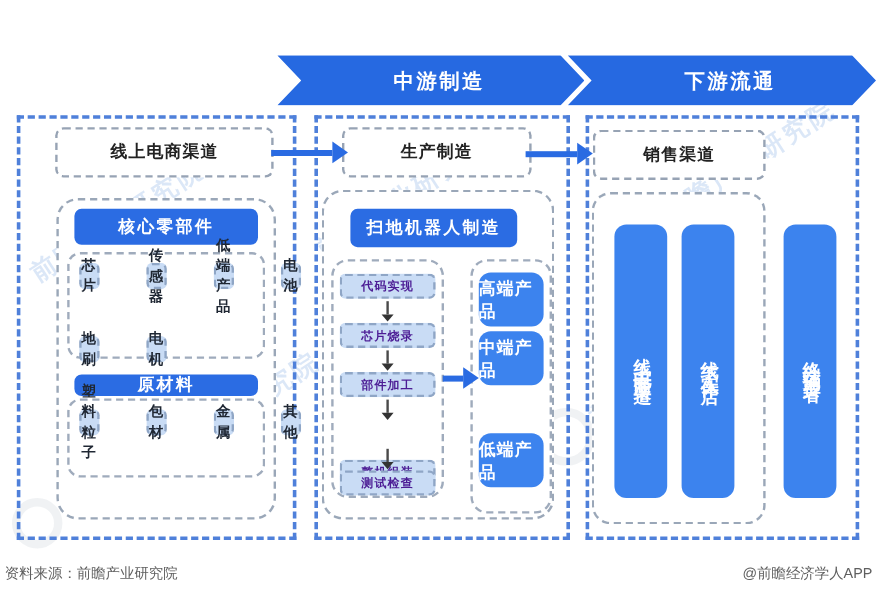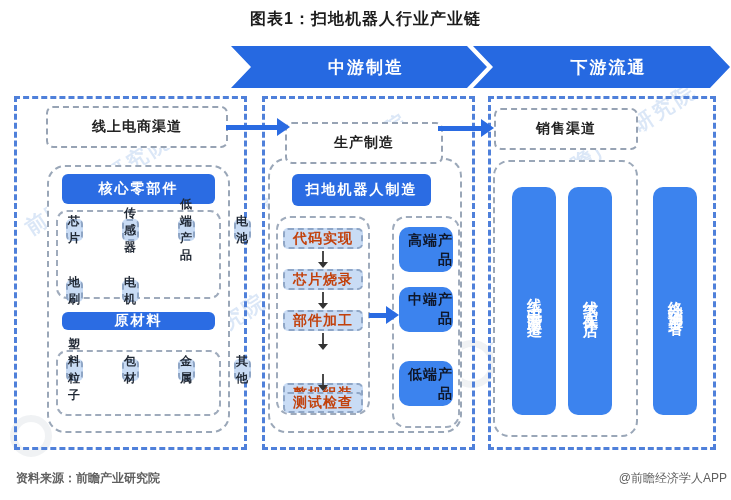--- a/index.html
+++ b/index.html
@@ -75,28 +75,28 @@
   }
   .grid-2 {
     display: grid; grid-template-columns: 1fr 1fr 1fr 1fr; column-gap: 9px; row-gap: 7px;
     padding: 7px 8px; z-index: 4; gap: 39px;
   }
 
   
   .step-box {
     background: #c9dcf5; border: 2px dashed #8fa6c6; border-radius: 5px;
     display: flex; align-items: center; justify-content: center;
-    font-size: 14px; font-weight: bold; color: #c2410c; z-index: 4;
+    font-size: 10px; font-weight: bold; color: #4c1d95; z-index: 4;
     width: 80px; height: 21px; left: 283px; letter-spacing: 1px;
   }
 
   
   .prod-box {
-    background: #3c83ee; border-radius: 10px; color: #0f172a;
-    display: flex; align-items: center; justify-content: center; text-align: right;
+    background: #3c83ee; border-radius: 10px; color: #ffffff;
+    display: flex; align-items: center; justify-content: center; text-align: left;
     font-size: 14px; font-weight: bold; line-height: 1.35; z-index: 4;
     width: 54px; height: 45px; left: 399px; letter-spacing: 1px;
   }
 
   
   .vbar {
     top: 187px; width: 44px; height: 228px; background: #3c83ee;
     border-radius: 10px; color: #fff; z-index: 4;
     display: flex; align-items: center; justify-content: center;
     writing-mode: vertical-rl; font-size: 15px; font-weight: bold;
@@ -128,37 +128,36 @@
 <div class="stage">
 
   <div class="abs wm" style="left:14px; top:170px;">前瞻产业研究院</div>
   <div class="abs wm" style="left:252px; top:150px;">前瞻产业研究院</div>
   <div class="abs wm" style="left:480px; top:290px;">前瞻产业研究院</div>
   <div class="abs wm" style="left:110px; top:330px;">前瞻产业研究院</div>
   <div class="abs wm" style="left:540px; top:120px;">前瞻产业研究院</div>
   <div class="abs wm-circle" style="left:10px; top:415px; width:42px; height:42px;"></div>
   <div class="abs wm-circle" style="left:448px; top:340px; width:48px; height:48px;"></div>
 
-  <div class="abs title">图表1：扫地机器人行业产业链</div>
 
   <div class="abs banner" style="left:231px; width:256px;">
       <span>中游制造</span>
     </div>
   <div class="abs banner" style="left:473px; width:257px;">
       <span>下游流通</span>
     </div>
 
   <div class="abs col-box" style="left:14px;  width:233px;"></div>
   <div class="abs col-box" style="left:262px; width:213px;"></div>
   <div class="abs col-box" style="left:488px; width:228px;"></div>
 
   <div class="abs top-box" style="left:46px;  top:106px; width:182px; height:42px;">
       <span>线上电商渠道</span>
     </div>
-  <div class="abs top-box" style="left:285px; top:122px; width:158px; height:42px;font-family:Liberation Mono, monospace;">
+  <div class="abs top-box" style="left:285px; top:106px; width:158px; height:42px;font-family:Liberation Mono, monospace;">
       <span>生产制造</span>
     </div>
   <div class="abs top-box" style="left:494px; top:108px; width:144px; height:42px;">
       <span>销售渠道</span>
     </div>
 
   <div class="abs arrow-h" style="left:226px; top:118px; width:64px;">
       <div class="shaft"></div>
       <div class="head"></div>
     </div>
@@ -177,21 +176,21 @@
     <div class="item-box">传感器</div>
     <div class="item-box">低端产品</div>
     <div class="item-box">电池</div>
     <div class="item-box">地刷</div>
     <div class="item-box">电机</div>
   </div>
 
   <div class="abs hdr-blue" style="left:62px; top:312px; width:153px; height:18px;">
       <span>原材料</span>
     </div>
-  <div class="abs sub-dash grid-2" style="left:56px; top:350px; width:165px; height:66px;">
+  <div class="abs sub-dash grid-2" style="left:56px; top:332px; width:165px; height:66px;">
     <div class="item-box">塑料粒子</div>
     <div class="item-box">包材</div>
     <div class="item-box">金属</div>
     <div class="item-box">其他</div>
   </div>
 
   <div class="abs round-dash" style="left:268px; top:158px; width:194px; height:275px;"></div>
 
   <div class="abs hdr-blue" style="left:292px; top:174px; width:139px; height:32px;">
       <span>扫地机器人制造</span>
@@ -216,35 +215,35 @@
       <div class="dash"></div>
       <div class="head"></div>
     </div>
   <div class="abs arrow-down" style="left:318px; top:374px;">
       <div class="dash"></div>
       <div class="head"></div>
     </div>
 
   <div class="abs sub-dash" style="left:392px; top:216px; width:68px; height:212px; border-radius:14px;"></div>
   <div class="abs prod-box" style="top:227px;">高端产品</div>
-  <div class="abs prod-box" style="top:287px;font-family:Liberation Serif, serif;">中端产品</div>
+  <div class="abs prod-box" style="top:276px;">中端产品</div>
   <div class="abs prod-box" style="top:361px;">低端产品</div>
 
   <div class="abs arrow-h" style="left:369px; top:306px; width:30px;">
       <div class="shaft"></div>
       <div class="head"></div>
     </div>
 
   <div class="abs round-dash" style="left:493px; top:160px; width:145px; height:277px; border-radius:16px;"></div>
   <div class="abs vbar" style="left:512px;">
       <span>线上电商渠道</span>
     </div>
   <div class="abs vbar" style="left:568px;">
       <span>线下实体店</span>
     </div>
   <div class="abs vbar" style="left:653px;">
       <span>终端消费者</span>
     </div>
 
-  <div class="abs footer-text" style="left:16px;font-weight:bold;">资料来源：前瞻产业研究院</div>
+  <div class="abs footer-text" style="left:4px;">资料来源：前瞻产业研究院</div>
   <div class="abs footer-text" style="right:4px;">@前瞻经济学人APP</div>
 
 </div>
 
 </body></html>

